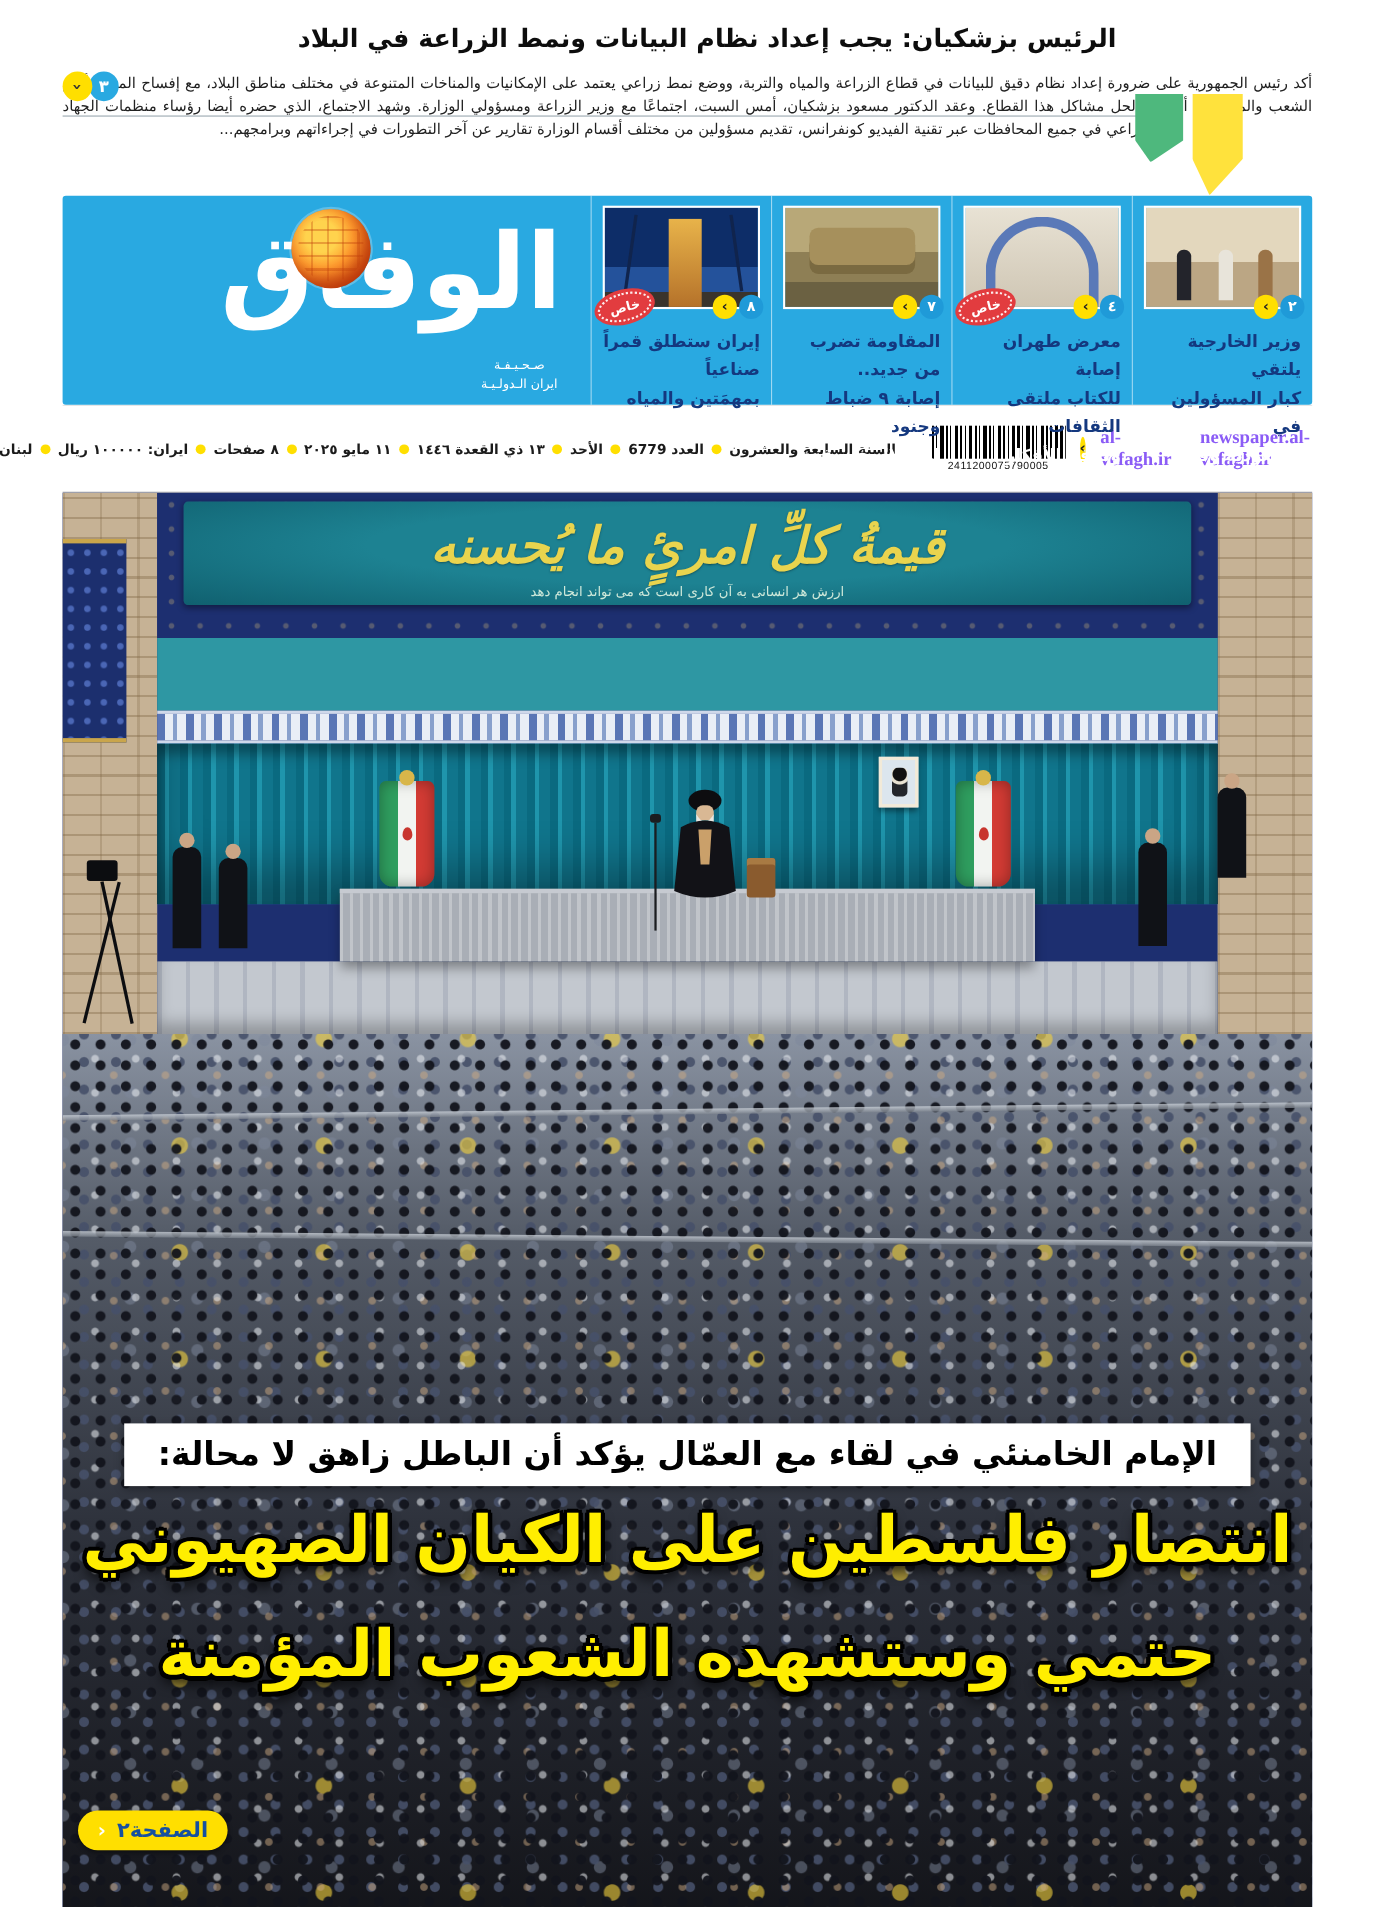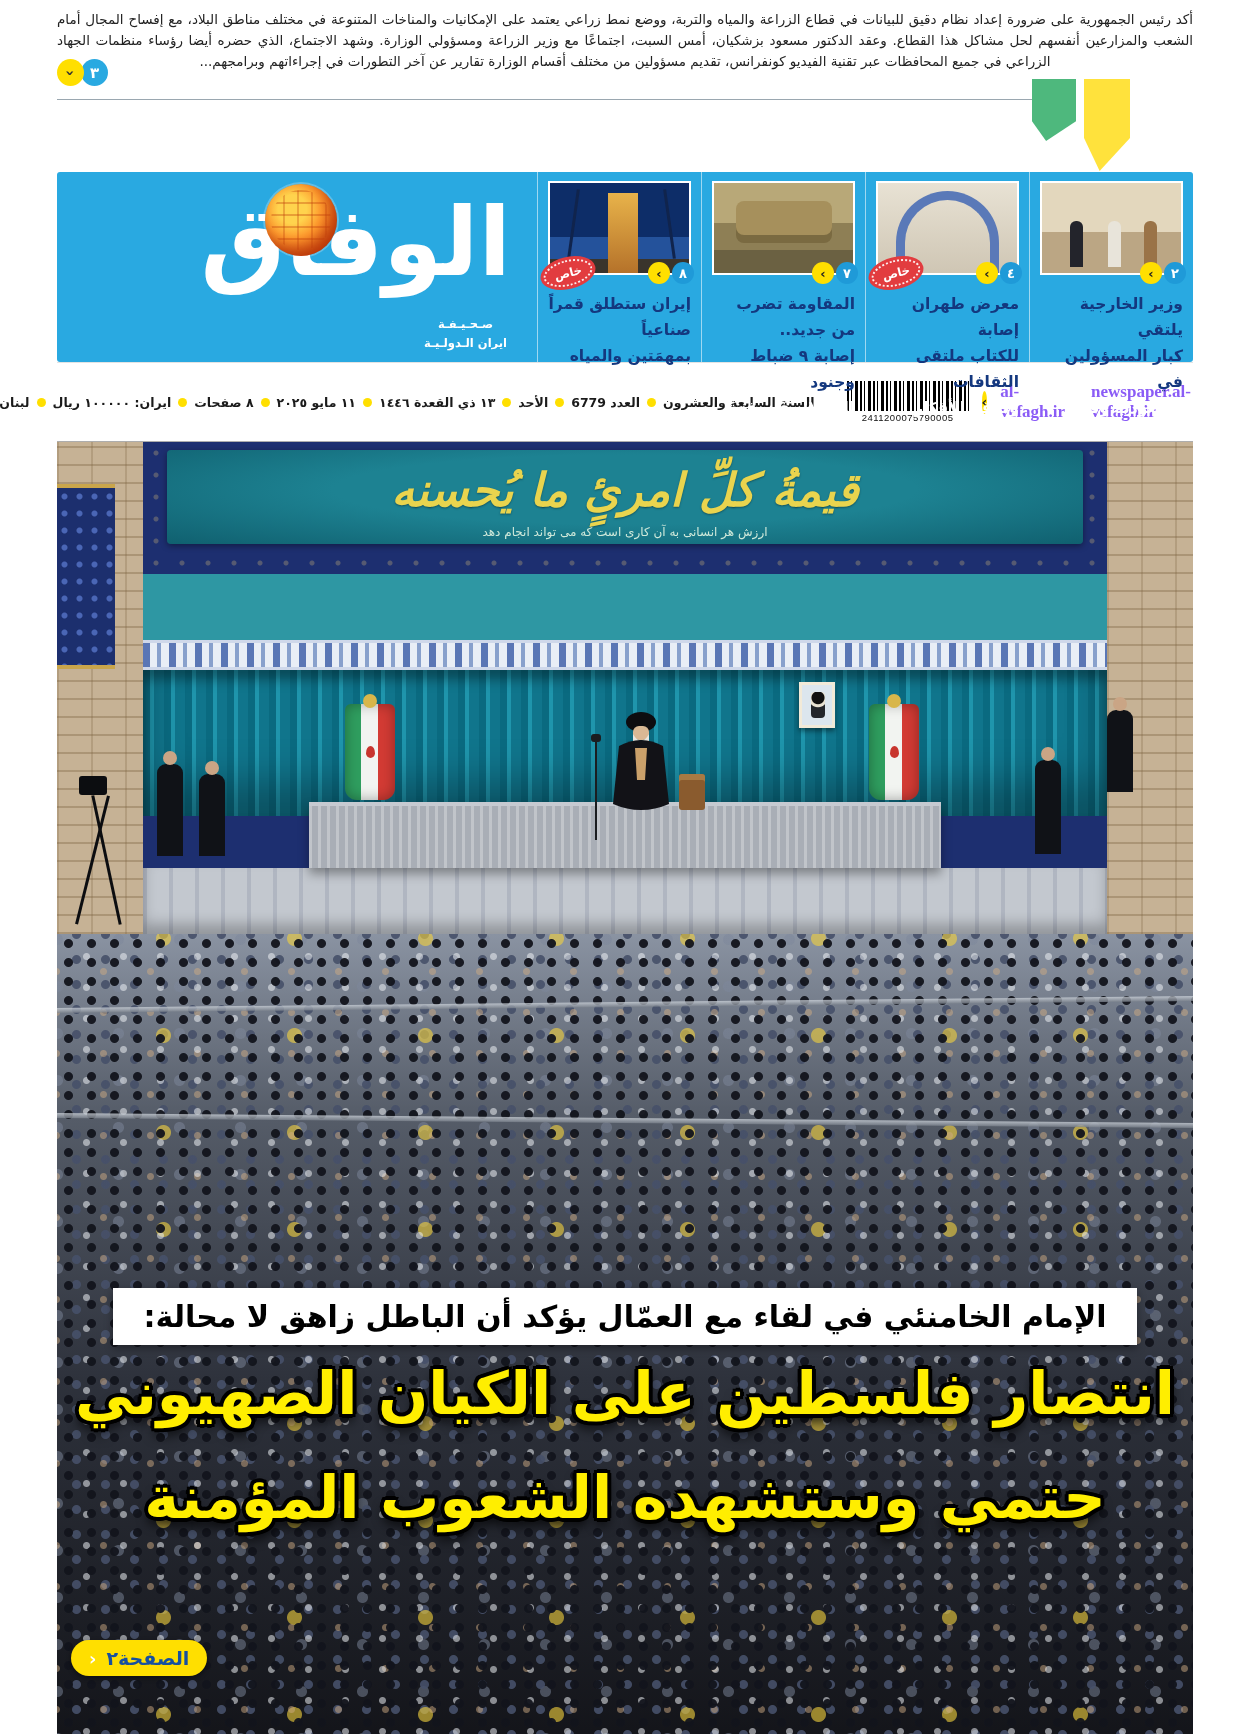--- a/index.html
+++ b/index.html
@@ -62,21 +62,21 @@
   .wordmark{position:absolute;top:-6px;right:26px;font-size:95px;font-weight:900;color:#fff;
             letter-spacing:-4px;line-height:1.6;}
   .globe{position:absolute;top:12px;right:200px;width:72px;height:72px;border-radius:50%;
          background:radial-gradient(circle at 38% 35%,#ffd34d 0 22%,#ff9b2e 45%,#e85c17 75%,#c43a10 100%);
          box-shadow:inset -6px -8px 14px rgba(150,30,0,.55),0 0 0 2px rgba(255,255,255,.25);z-index:2;}
   .globe::after{content:"";position:absolute;inset:6px;border-radius:50%;
          background:repeating-linear-gradient(0deg,transparent 0 10px,rgba(190,60,10,.35) 10px 12px),
                     repeating-linear-gradient(90deg,transparent 0 12px,rgba(190,60,10,.3) 12px 14px);
          border-radius:50%;}
   .tagline{position:absolute;bottom:10px;right:30px;color:#fff;font-size:11.5px;
-           font-weight:700;text-align:center;line-height:1.6;}
+           font-weight:400;text-align:center;line-height:1.6;}
 
   
   .infobar{height:80px;display:flex;align-items:center;border-bottom:1px solid #adadad;
            border-top:1px solid #e3e3e3;gap:13px;padding:0 2px;}
   .site{font-family:Liberation Serif, serif;font-weight:700;font-size:17px;color:#8b5cf6;direction:ltr;}
   .vdiv{width:1px;height:42px;background:#c2c2c2;}
   .linkcirc{width:23px;height:23px;border-radius:50%;background:#ffdf00;color:#222;
             display:flex;align-items:center;justify-content:center;font-size:14px;font-weight:700;}
   .barcode{direction:ltr;text-align:center;}
   .bars{width:122px;height:30px;margin:0 auto;
@@ -178,20 +178,21 @@
         <span class="circ yel">
             <span class="g">›</span>
           </span>
         <span class="circ blu">٣</span>
       </div>
       <div class="toprule"></div>
       <div class="qmark">
         <span class="q green"></span>
         <span class="q yellow"></span>
       </div>
+      <h1 class="tophead">الرئيس بزشكيان: يجب إعداد نظام البيانات ونمط الزراعة في البلاد</h1>
       <p class="topbody">أكد رئيس الجمهورية على ضرورة إعداد نظام دقيق للبيانات في قطاع الزراعة والمياه والتربة، ووضع نمط زراعي يعتمد على الإمكانيات والمناخات المتنوعة في مختلف مناطق البلاد، مع إفساح المجال أمام الشعب والمزارعين أنفسهم لحل مشاكل هذا القطاع. وعقد الدكتور مسعود بزشكيان، أمس السبت، اجتماعًا مع وزير الزراعة ومسؤولي الوزارة. وشهد الاجتماع، الذي حضره أيضا رؤساء منظمات الجهاد الزراعي في جميع المحافظات عبر تقنية الفيديو كونفرانس، تقديم مسؤولين من مختلف أقسام الوزارة تقارير عن آخر التطورات في إجراءاتهم وبرامجهم...</p>
     </header>
 
     <section class="masthead">
 
       <div class="story">
         <div class="thumb">
           <div class="mock m2">
             <span class="fig" style="left:28px;background:#23242b;"></span>
             <span class="fig" style="left:66px;background:#e8e4da;"></span>

